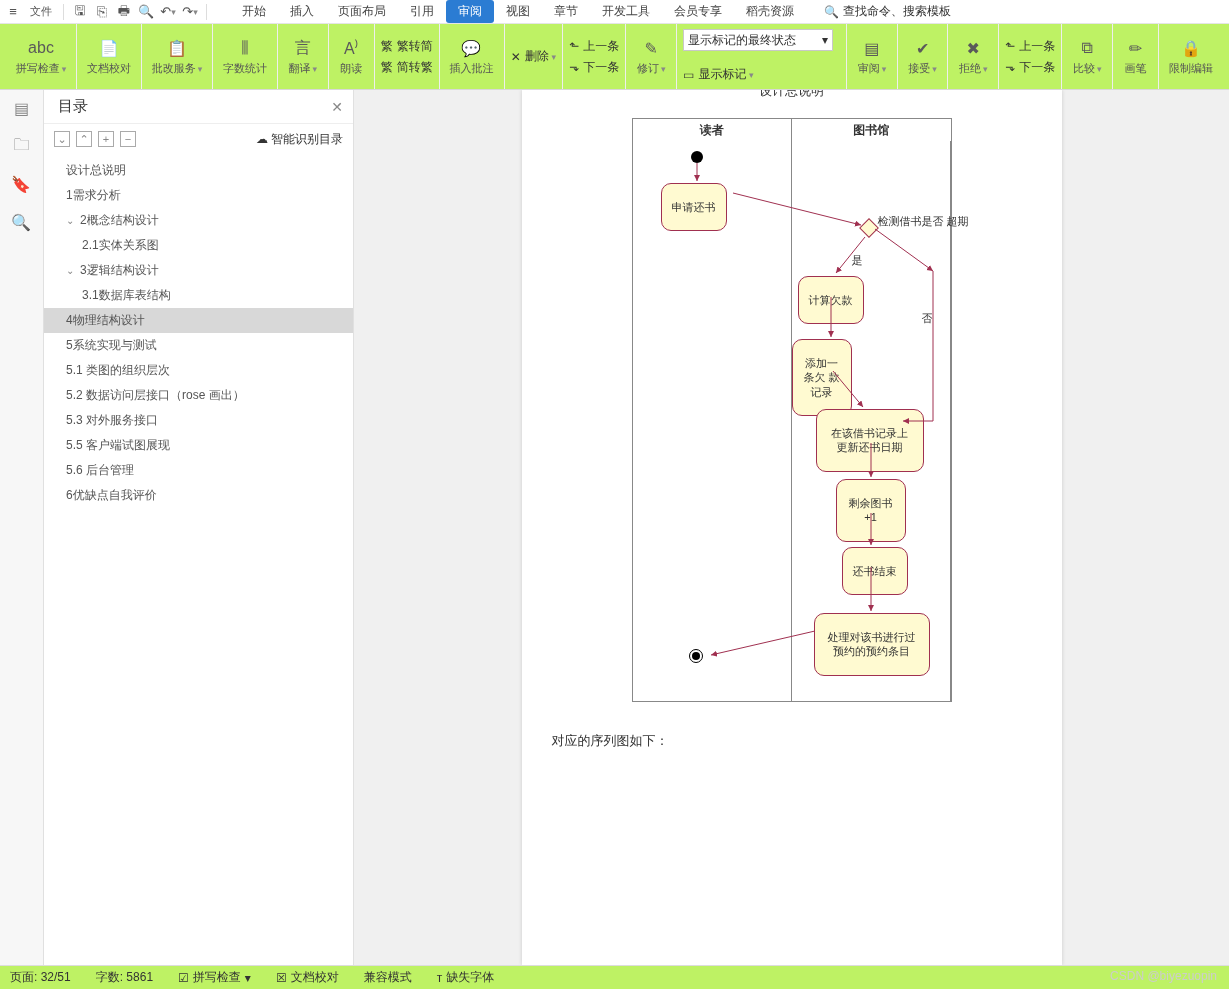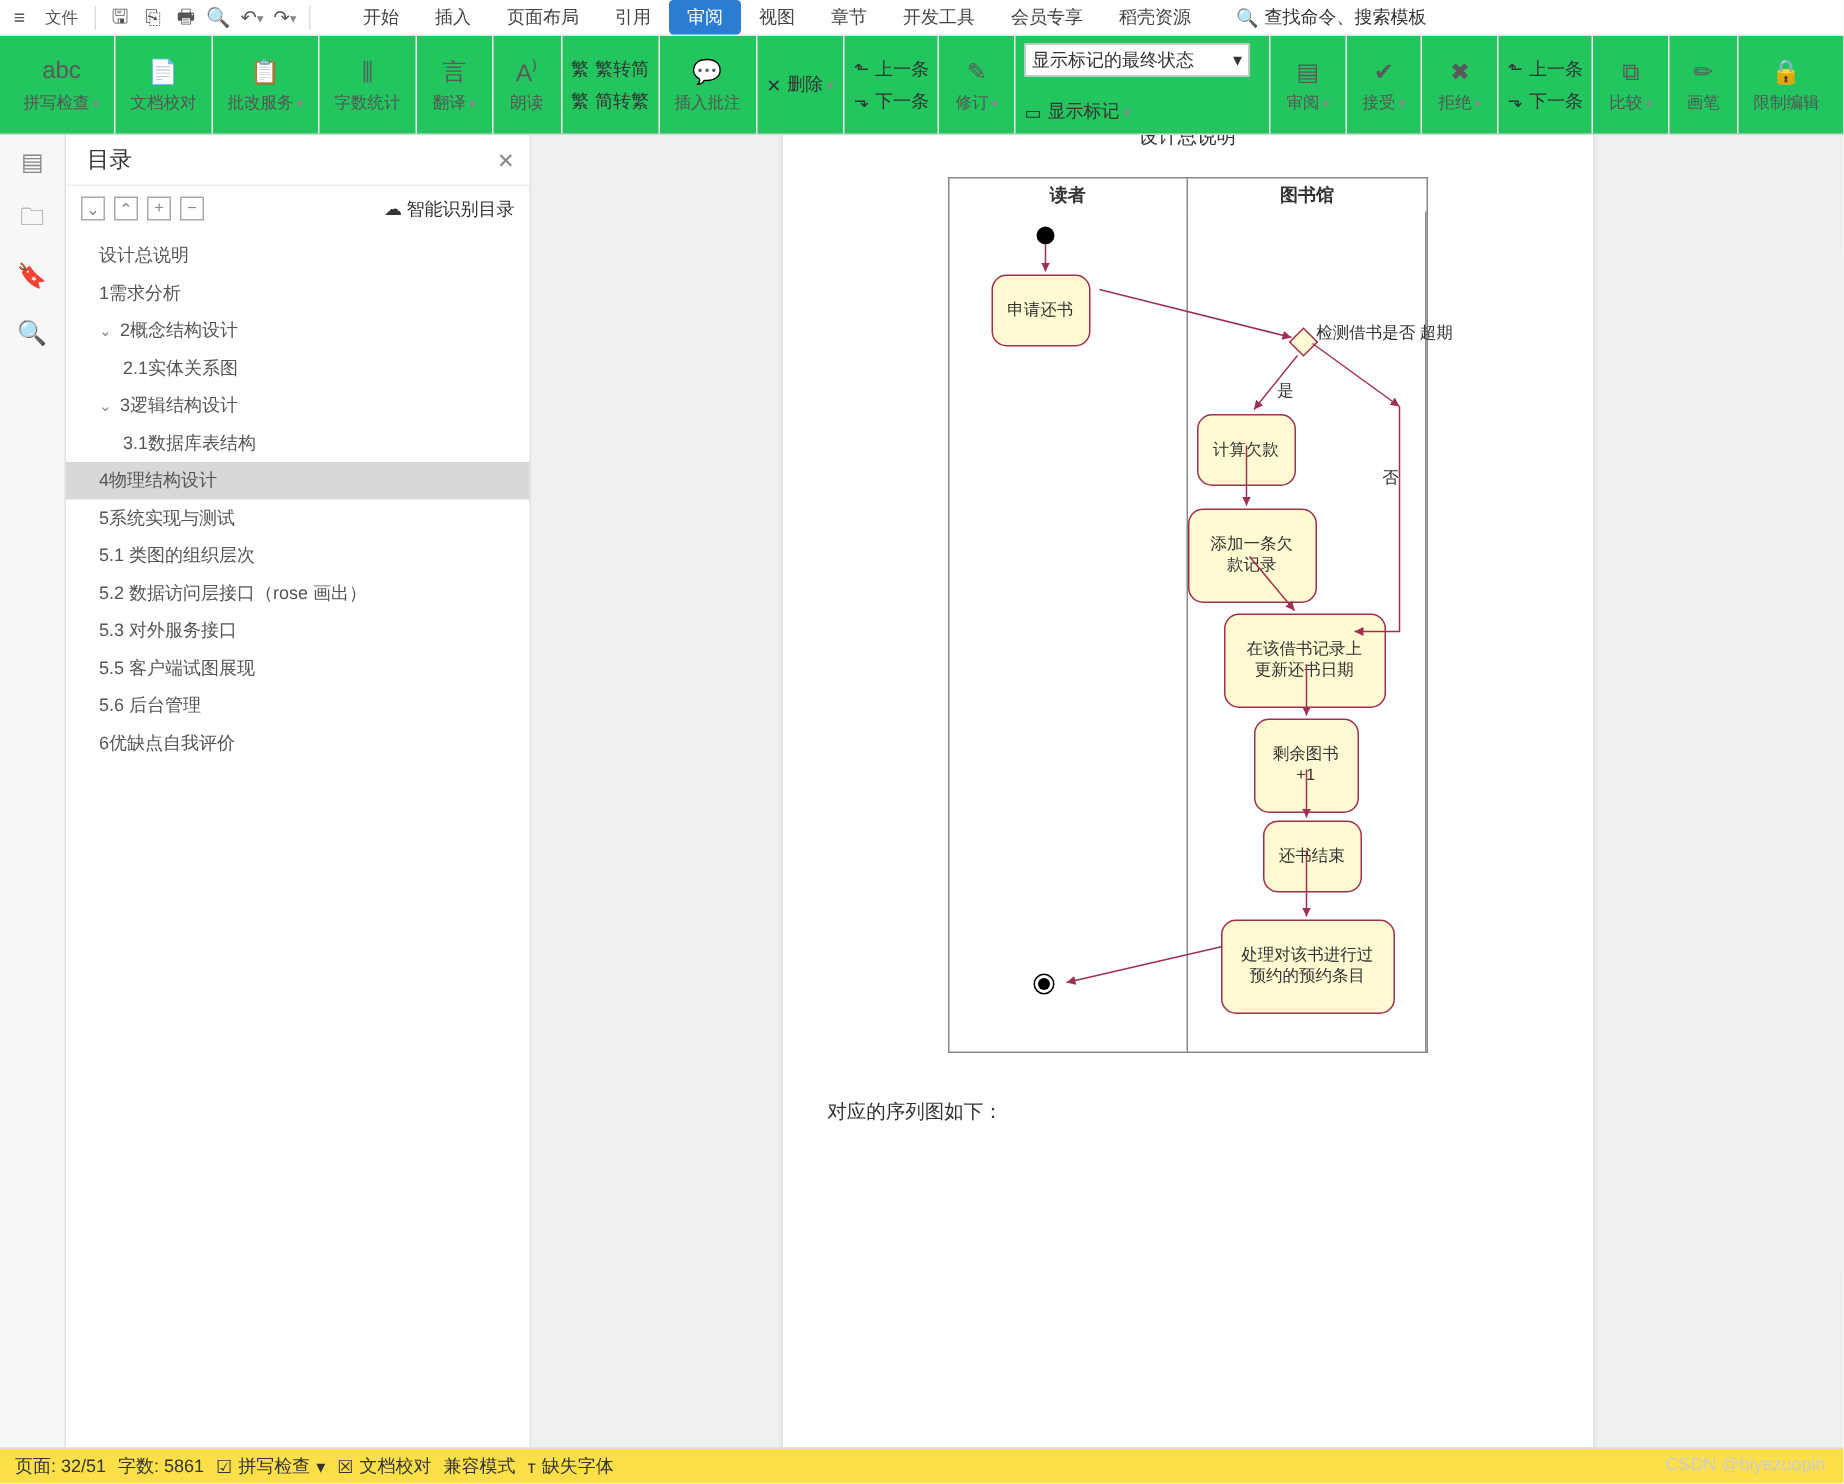--- a/index.html
+++ b/index.html
@@ -6,21 +6,21 @@
 body{width:1229px;height:989px;background:#fff;overflow:hidden;position:relative}
 .menubar{height:24px;display:flex;align-items:center;background:#fff;border-bottom:1px solid #e5e5e5;padding:0 4px}
 .mb-left{display:flex;align-items:center;gap:4px}
 .mb-btn{padding:2px 4px;color:#555;font-size:11px}
 .mb-icon{width:18px;height:18px;display:inline-flex;align-items:center;justify-content:center;color:#555;font-size:13px}
 .mb-sep{width:1px;height:16px;background:#ddd;margin:0 3px}
 .tabs{display:flex;align-items:center;gap:0;margin-left:20px}
 .tab{padding:3px 12px;color:#444;font-size:12px;cursor:pointer}
 .tab.active{background:#2b7cd3;color:#fff;border-radius:3px}
 .search-cmd{margin-left:18px;color:#bbb;font-size:12px;display:flex;align-items:center;gap:4px}
-.ribbon{height:66px;background:#22c55e;border-bottom:1px solid #d8d8d8;display:flex;align-items:stretch;padding:0 6px}
+.ribbon{height:66px;background:#bef264;border-bottom:1px solid #d8d8d8;display:flex;align-items:stretch;padding:0 6px}
 .rgrp{display:flex;flex-direction:column;align-items:center;justify-content:center;padding:0 8px;border-right:1px solid #eee;min-width:46px}
 .ricon{width:22px;height:22px;display:flex;align-items:center;justify-content:center;font-size:16px;color:#5a5a5a}
 .rlabel{font-size:11px;color:#555;margin-top:2px;white-space:nowrap;display:flex;align-items:center;gap:2px}
 .rbtn{display:flex;flex-direction:column;align-items:center;justify-content:center;cursor:pointer;padding:0 4px}
 .rrow{display:flex;align-items:center;gap:4px;font-size:11px;color:#555;white-space:nowrap;padding:1px 0}
 .disabled{color:#bbb!important}
 .combo{border:1px solid #c8c8c8;height:22px;width:150px;padding:0 4px;display:flex;align-items:center;justify-content:space-between;font-size:11px;color:#555;background:#fff}
 .body-area{display:flex;height:calc(100% - 24px - 66px - 24px)}
 .leftrail{width:44px;background:#f7f7f7;border-right:1px solid #e0e0e0;display:flex;flex-direction:column;align-items:center;padding-top:8px;gap:18px}
 .rail-icon{width:20px;height:20px;display:flex;align-items:center;justify-content:center;color:#888;font-size:16px}
@@ -49,21 +49,21 @@
 .sl-col{flex:1;border-right:1px solid #888;position:relative}
 .sl-col:last-child{border-right:none}
 .act{position:absolute;background:#fffad1;border:1px solid #a03050;border-radius:10px;padding:16px 10px;font-size:11px;text-align:center;line-height:1.3}
 .start-dot{position:absolute;width:12px;height:12px;background:#000;border-radius:50%}
 .end-dot{position:absolute;width:14px;height:14px;border:1.5px solid #000;border-radius:50%;display:flex;align-items:center;justify-content:center}
 .end-dot::after{content:"";width:8px;height:8px;background:#000;border-radius:50%}
 .diamond{position:absolute;width:14px;height:14px;background:#fffad1;border:1px solid #a03050;transform:rotate(45deg)}
 .dlabel{position:absolute;font-size:11px;color:#333;white-space:nowrap}
 svg.arrows{position:absolute;top:0;left:0;width:100%;height:100%;pointer-events:none}
 .caption{margin:30px 0 0 30px;font-size:13px;color:#333}
-.statusbar{position:absolute;bottom:0;left:0;right:0;height:24px;background:#fde047;border-top:1px solid #ddd;display:flex;align-items:center;padding:0 10px;gap:8px;color:#555;font-size:12px}
+.statusbar{position:absolute;bottom:0;left:0;right:0;height:24px;background:#bef264;border-top:1px solid #ddd;display:flex;align-items:center;padding:0 10px;gap:25px;color:#555;font-size:12px}
 .sb-item{display:flex;align-items:center;gap:4px;white-space:nowrap}
 .watermark{position:absolute;bottom:6px;right:12px;color:#ccc;font-size:12px}
 .dd::after{content:" ▾";font-size:9px;color:#888}
 </style>
 </head>
 <body>
 
 <div class="menubar">
   <div class="mb-left">
     <span class="mb-icon">≡</span>
@@ -285,21 +285,21 @@
             <div class="act" style="left:28px;top:42px">申请还书</div>
             <div class="end-dot" style="left:56px;top:508px"></div>
           </div>
           <div class="sl-col">
             <div class="diamond" style="left:70px;top:80px"></div>
             <div class="dlabel" style="left:86px;top:73px">检测借书是否
 超期</div>
             <div class="dlabel" style="left:60px;top:112px">是</div>
             <div class="dlabel" style="left:130px;top:170px">否</div>
             <div class="act" style="left:6px;top:135px">计算欠款</div>
-            <div class="act" style="left:0px;top:198px;width:86px">添加一条欠
+            <div class="act" style="left:0px;top:198px;width:60px">添加一条欠
 款记录</div>
             <div class="act" style="left:24px;top:268px;width:108px">在该借书记录上
 更新还书日期</div>
             <div class="act" style="left:44px;top:338px;width:70px">剩余图书
 +1</div>
             <div class="act" style="left:50px;top:406px">还书结束</div>
             <div class="act" style="left:22px;top:472px;width:116px">处理对该书进行过
 预约的预约条目</div>
           </div>
           <svg class="arrows">

